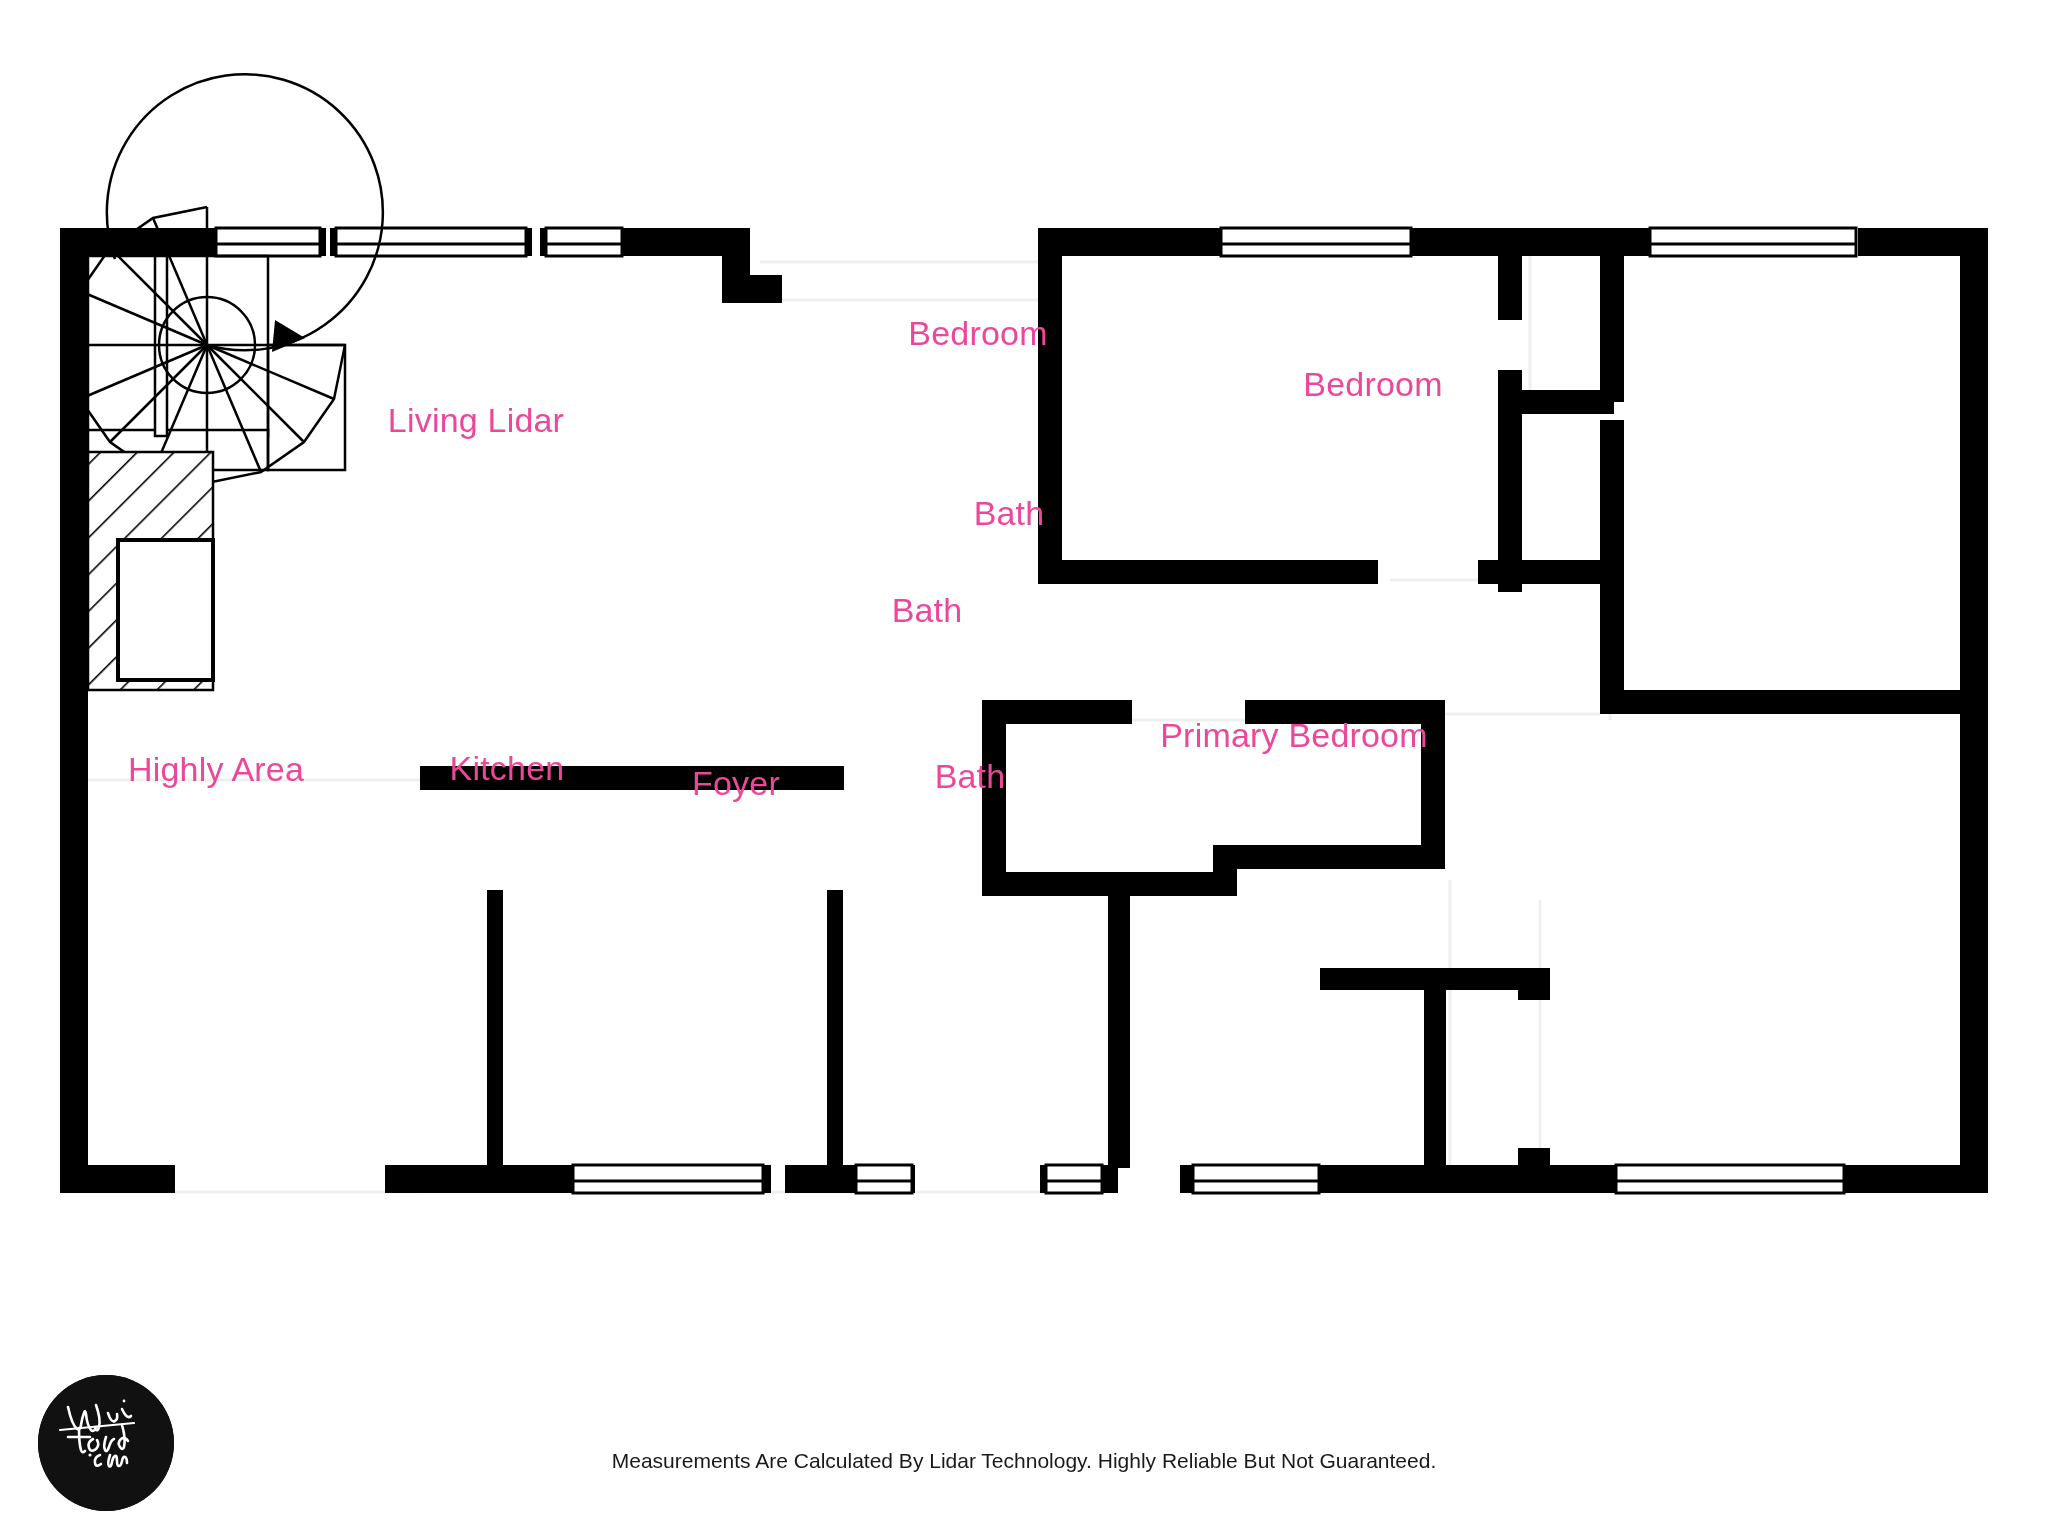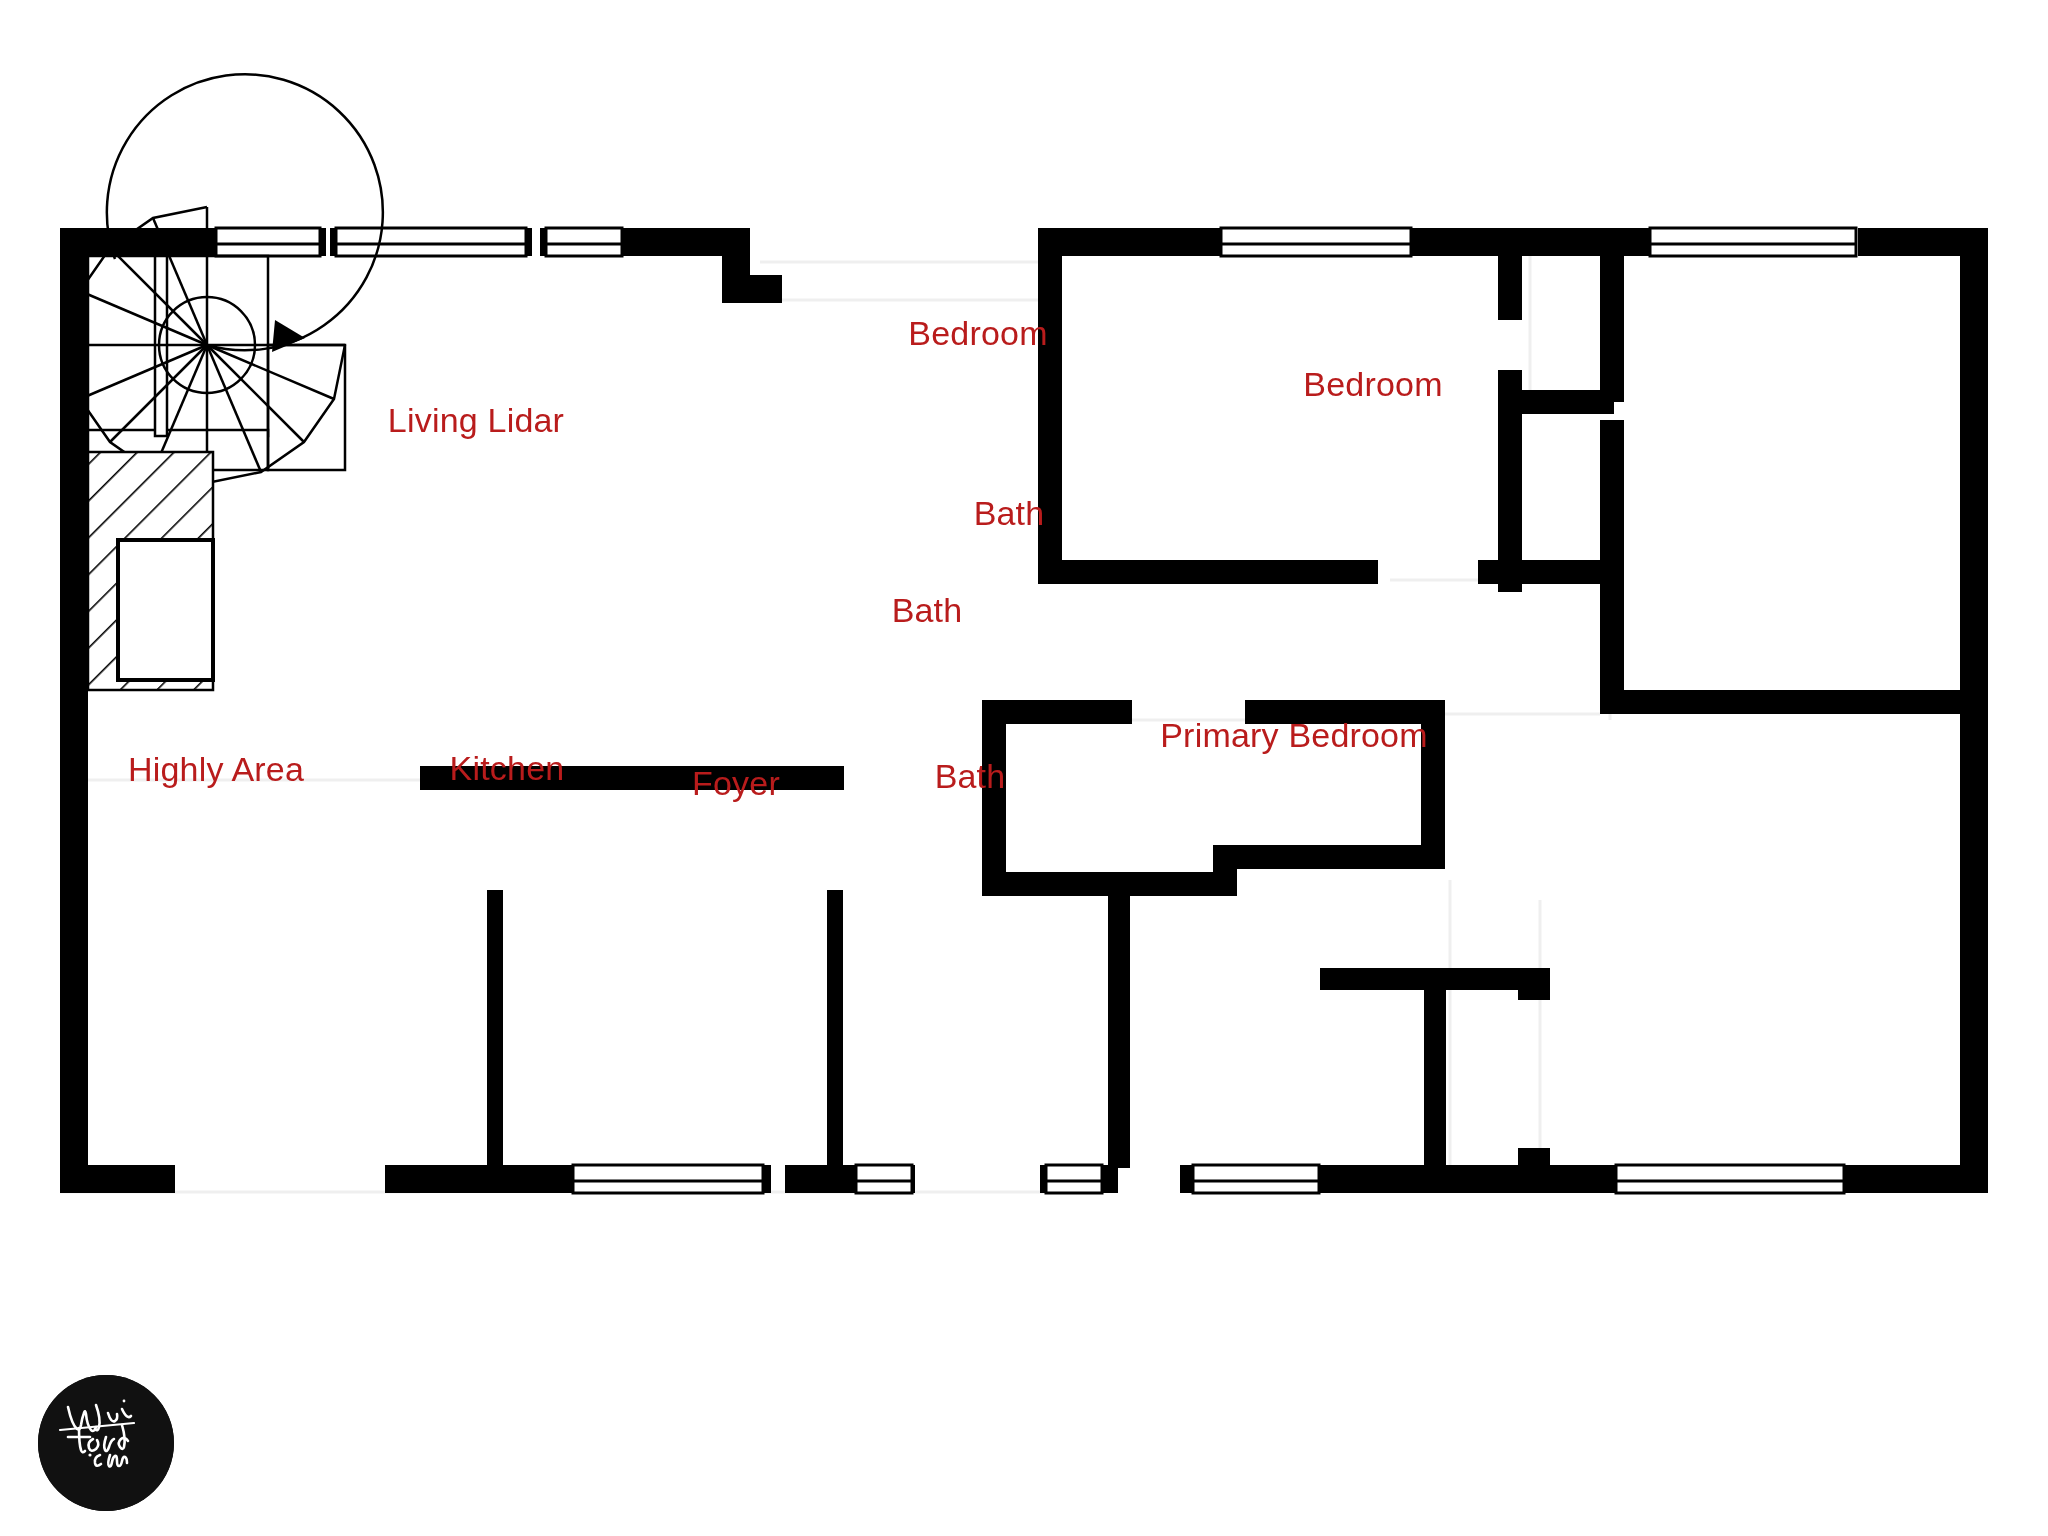--- a/index.html
+++ b/index.html
@@ -19,21 +19,21 @@
   }
   #plan-svg {
     position: absolute;
     left: 0;
     top: 0;
     width: 2048px;
     height: 1536px;
   }
   .room-label {
     position: absolute;
-    color: #b91c1c;
+    color: #ec4899;
     font-size: 34px;
     font-weight: 400;
     letter-spacing: 0.2px;
     white-space: nowrap;
     transform: translate(-50%, -50%);
     font-family: "Liberation Sans", sans-serif;
   }
   #footer-note {
     position: absolute;
     left: 0;
@@ -245,14 +245,15 @@
         <path d="M55 64 q-6 3 -4 9 q2 5 7 1 q4 -4 1 -9"></path>
         <path d="M68 62 q-3 9 -1 13 q2 3 4 -3 q2 -7 5 -8"></path>
         <path d="M84 50 q4 14 2 22 q-1 4 -4 0 q-3 -4 1 -8 q4 -3 7 2"></path>
         <circle cx="52" cy="80" r="1.6" fill="#ffffff" stroke="none"></circle>
         <path d="M62 80 q-6 2 -5 8 q1 5 6 1"></path>
         <path d="M72 80 q-3 9 -1 11 q2 2 3 -4 q1 -5 3 -6 q2 -1 2 5 q0 5 2 5 q2 0 3 -5 q1 -5 3 -4 q2 1 2 6"></path>
       </g>
     </svg>
   </div>
 
+  <div id="footer-note">Measurements Are Calculated By Lidar Technology. Highly Reliable But Not Guaranteed.</div>
 
 </div>
 
 </body></html>

